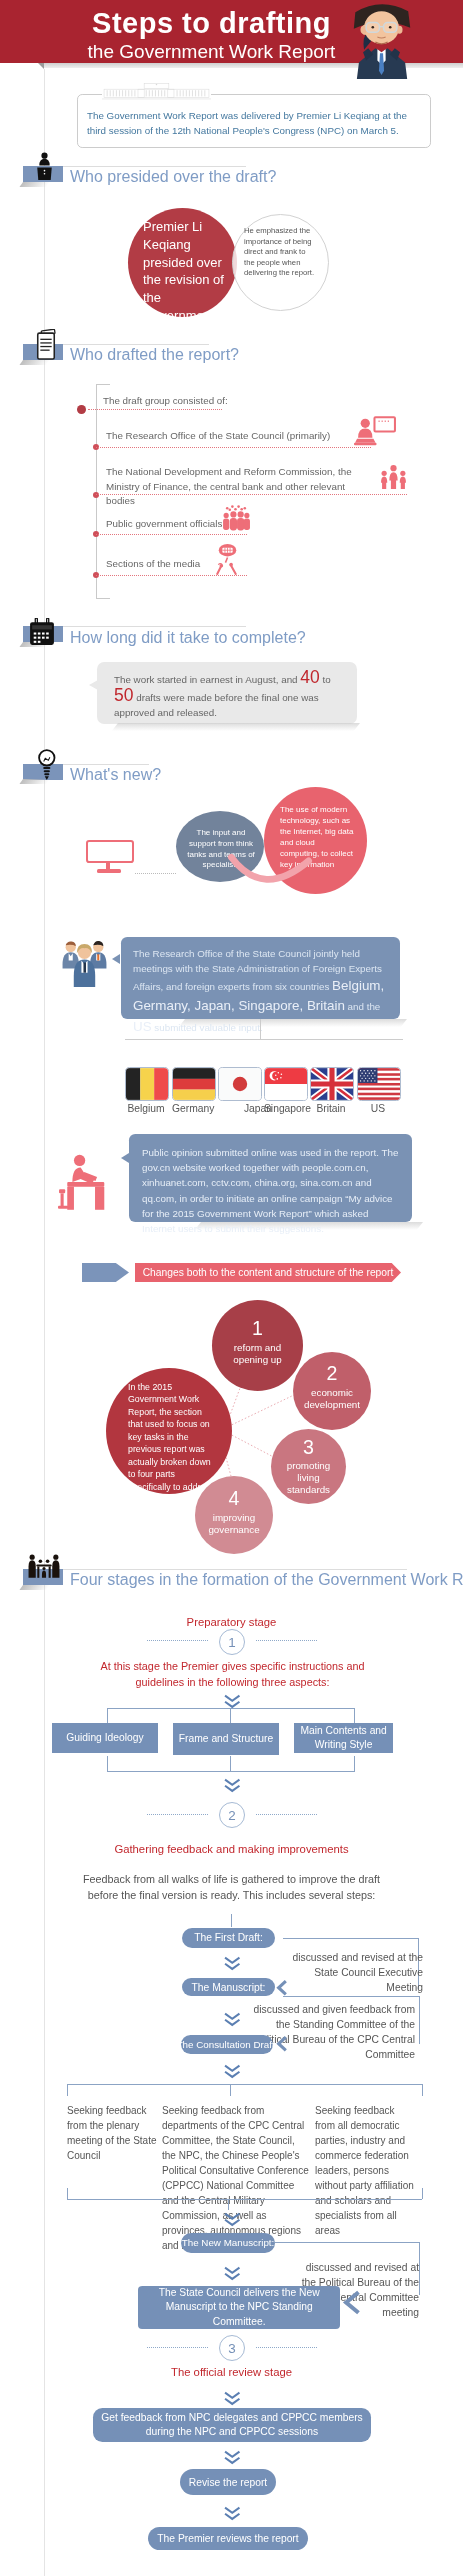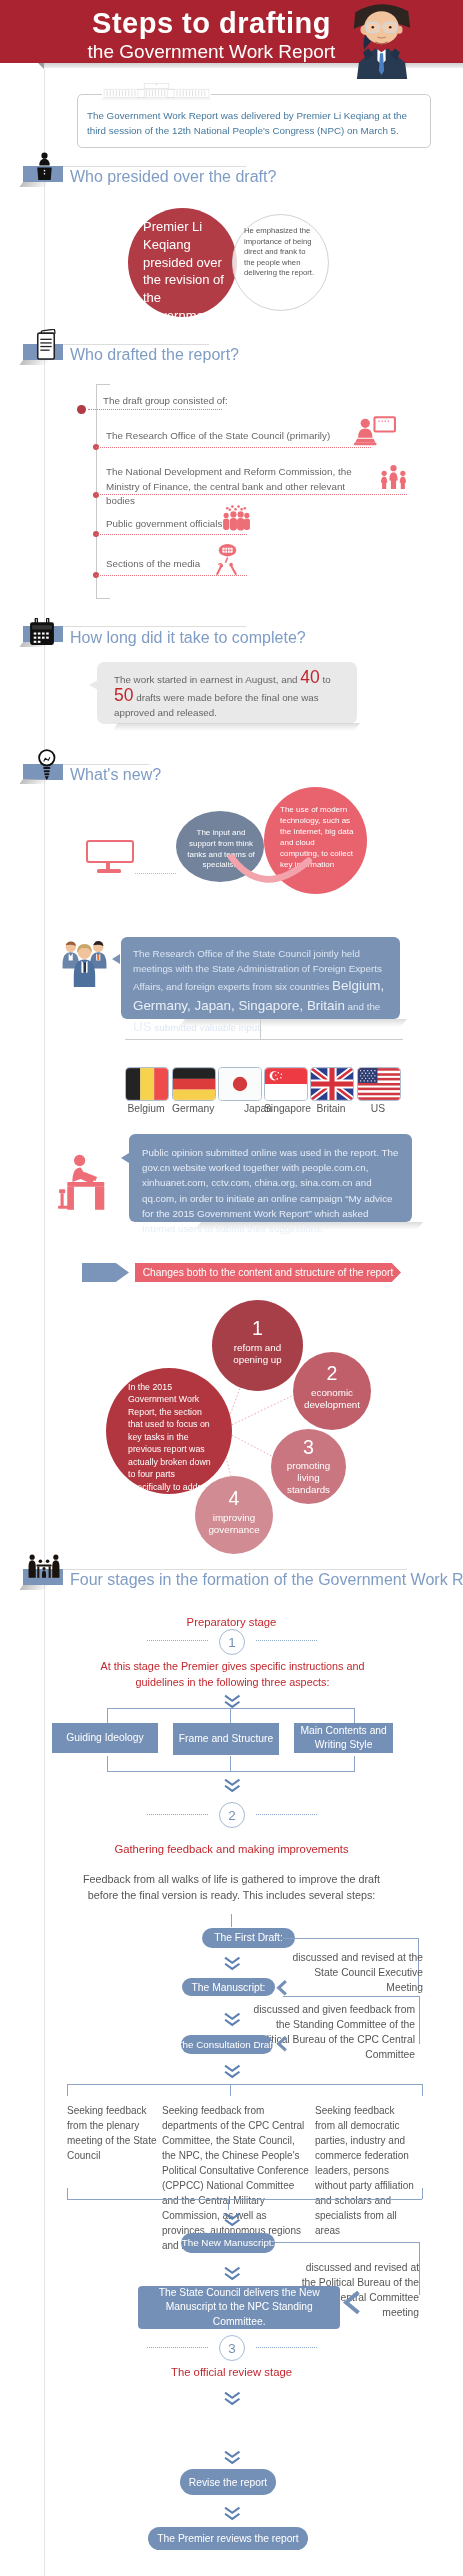--- a/index.html
+++ b/index.html
@@ -592,21 +592,21 @@
       </svg>
     </div>
 
   <div class="dotseg" style="left:147px;top:1814px;"></div>
   <div class="numcirc" style="left:219px;top:1802px;">2</div>
   <div class="dotseg" style="left:256px;top:1814px;"></div>
   <div class="redtitle" style="top:1843px;">Gathering feedback and making improvements</div>
   <div class="stage-desc" style="left:72px;top:1871px;width:319px;">Feedback from all walks of life is gathered to improve the draft before the final version is ready. This includes several steps:</div>
 
   <div class="bl" style="left:231px;top:1914px;width:0.5px;height:13.4px;"></div>
-  <div class="pill" style="left:182px;top:1928px;width:93px;height:19.6px;margin-left:20px;">The First Draft:</div>
+  <div class="pill" style="left:182px;top:1928px;width:93px;height:19.6px;">The First Draft:</div>
   <div class="rail" style="left:283px;top:1938px;width:135px;height:50px;"></div>
   <div class="note" style="left:288px;top:1951px;width:135px;">discussed and revised at the State Council Executive Meeting</div>
 
   <div class="abs" style="left:223px;top:1956px;">
       <svg width="18.5" height="15.5" viewBox="0 0 36 30">
         <g stroke="#5b7fb2" stroke-width="4" fill="none">
           <path d="M4 3 L18 13 L32 3"></path>
           <path d="M4 15 L18 25 L32 15"></path>
         </g>
       </svg>
@@ -696,20 +696,21 @@
 
   <div class="abs" style="left:223px;top:2391px;">
       <svg width="18.5" height="15.5" viewBox="0 0 36 30">
         <g stroke="#5b7fb2" stroke-width="4" fill="none">
           <path d="M4 3 L18 13 L32 3"></path>
           <path d="M4 15 L18 25 L32 15"></path>
         </g>
       </svg>
     </div>
 
+  <div class="bluebox" style="left:93px;top:2408px;width:278px;height:34px;border-radius:9.3px;">Get feedback from NPC delegates and CPPCC members during the NPC and CPPCC sessions</div>
 
   <div class="abs" style="left:223px;top:2450px;">
       <svg width="18.5" height="15.5" viewBox="0 0 36 30">
         <g stroke="#5b7fb2" stroke-width="4" fill="none">
           <path d="M4 3 L18 13 L32 3"></path>
           <path d="M4 15 L18 25 L32 15"></path>
         </g>
       </svg>
     </div>
 

